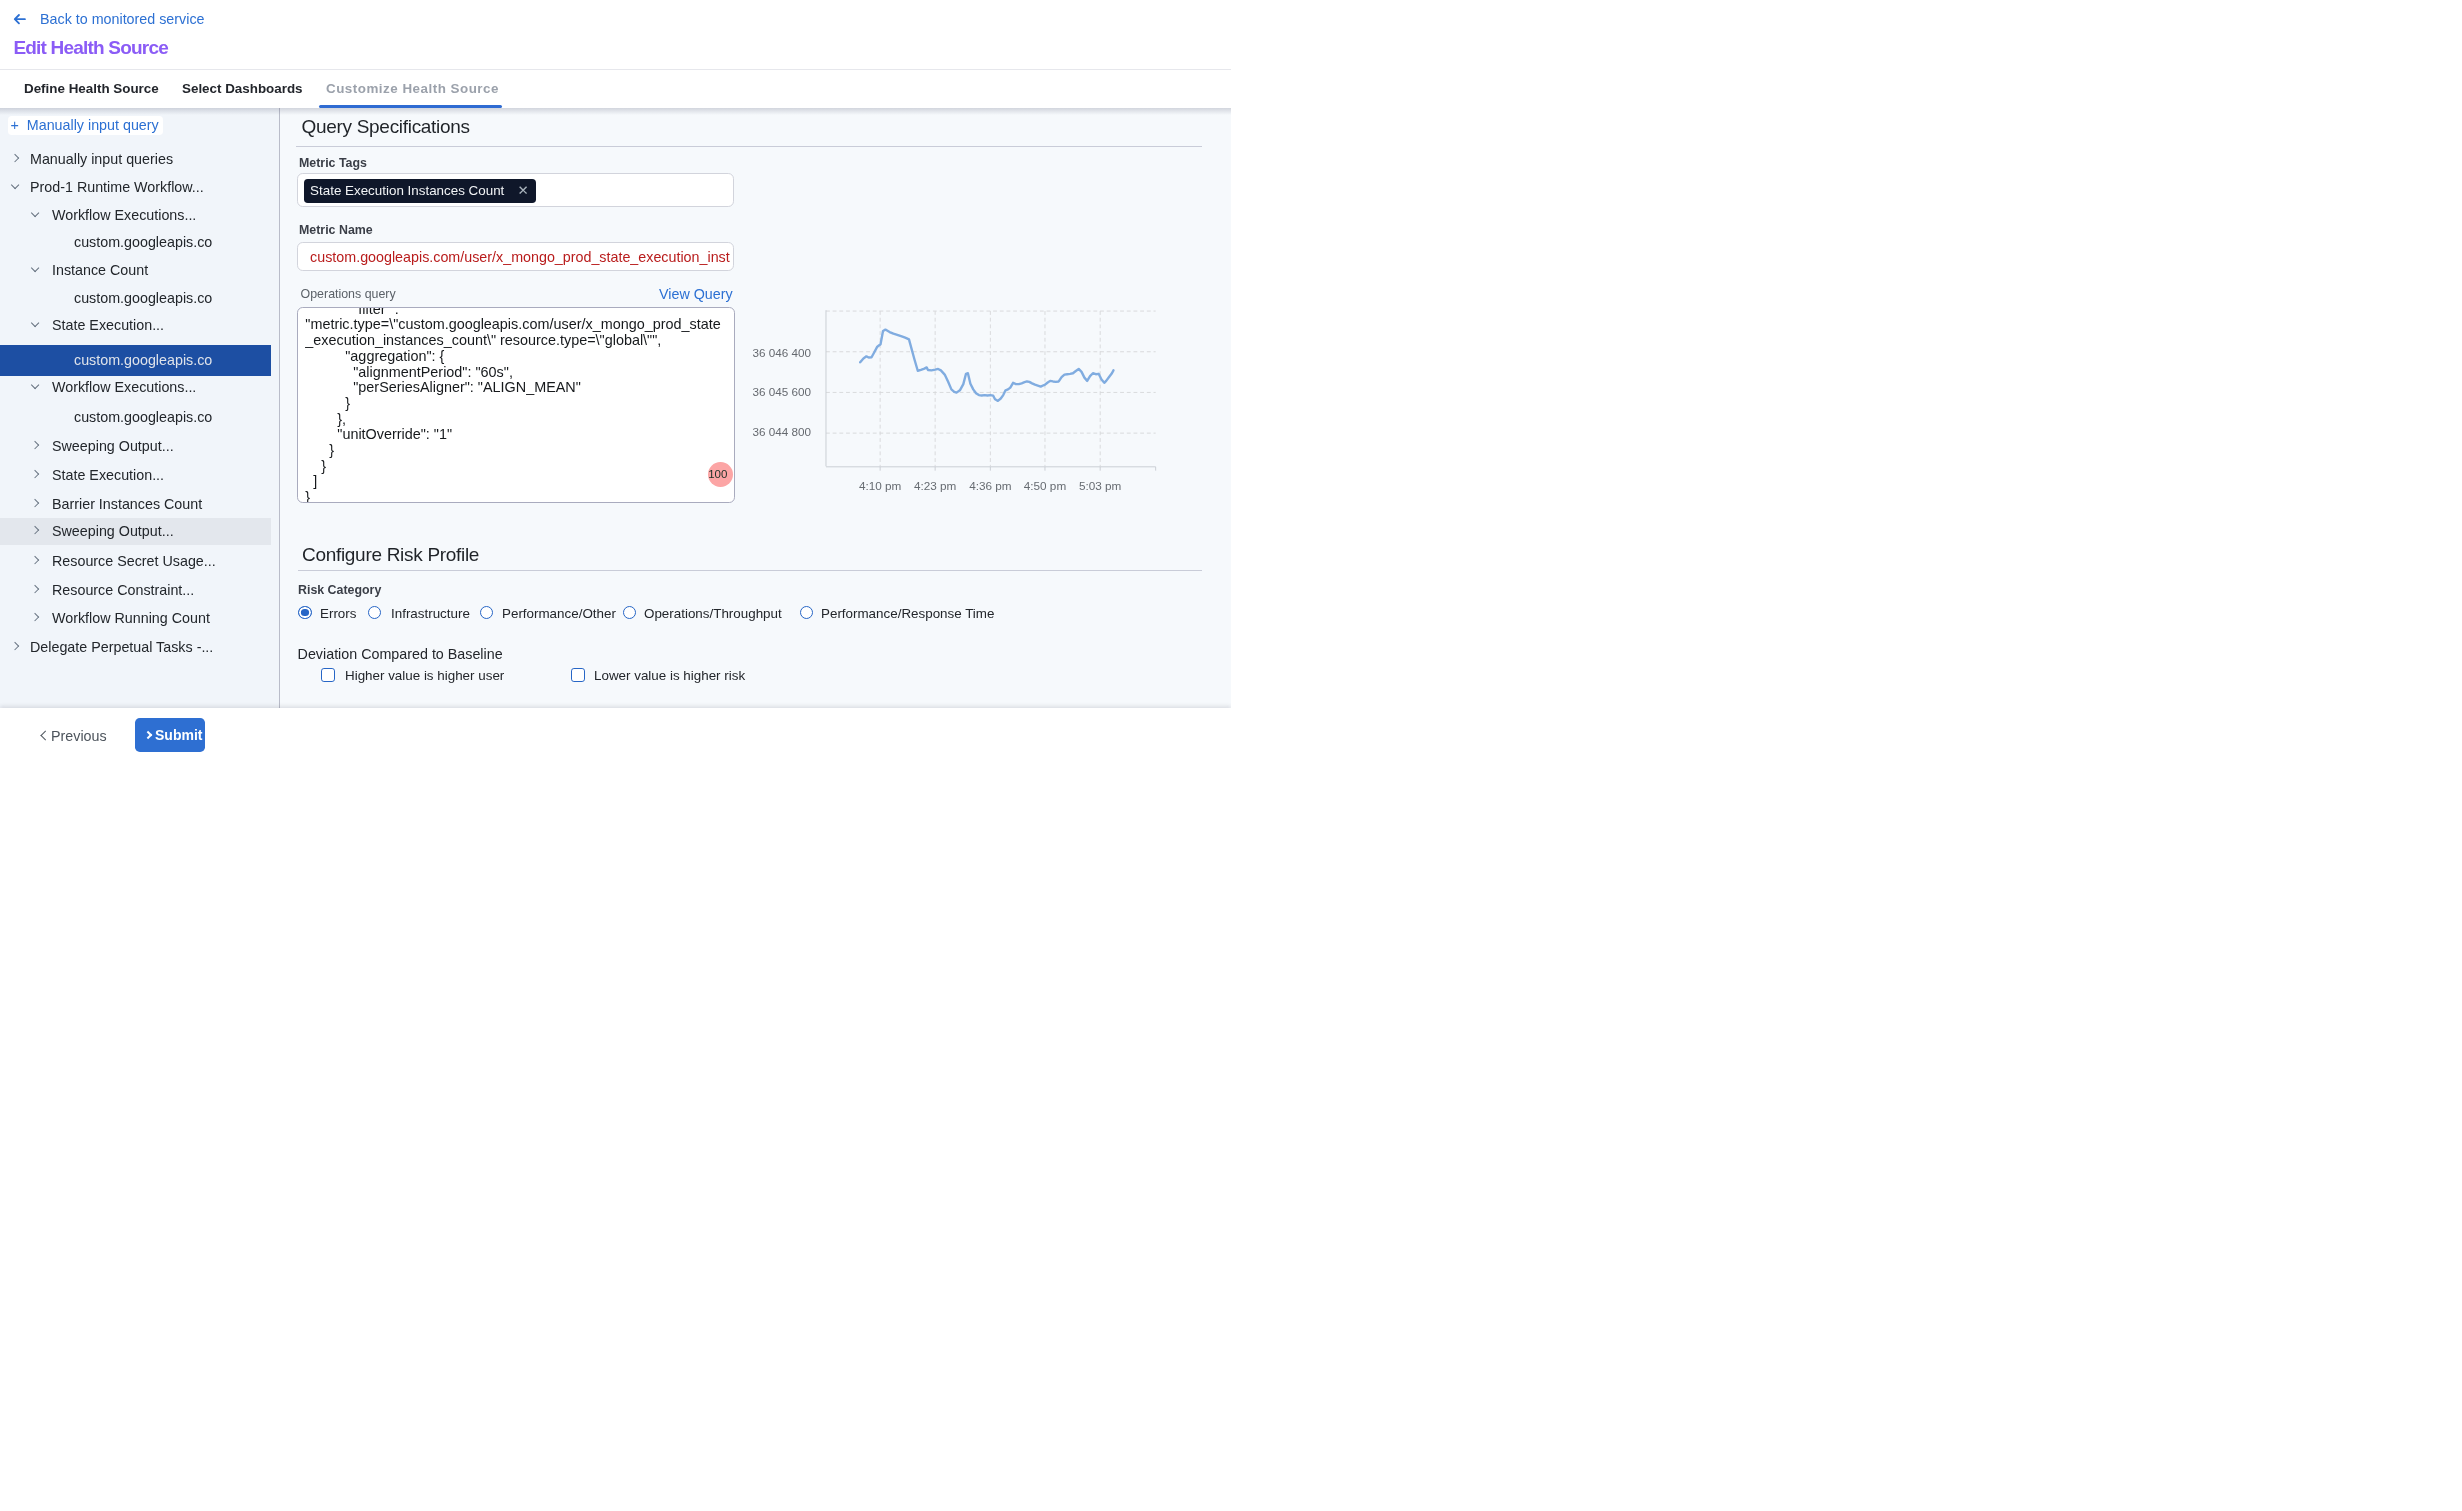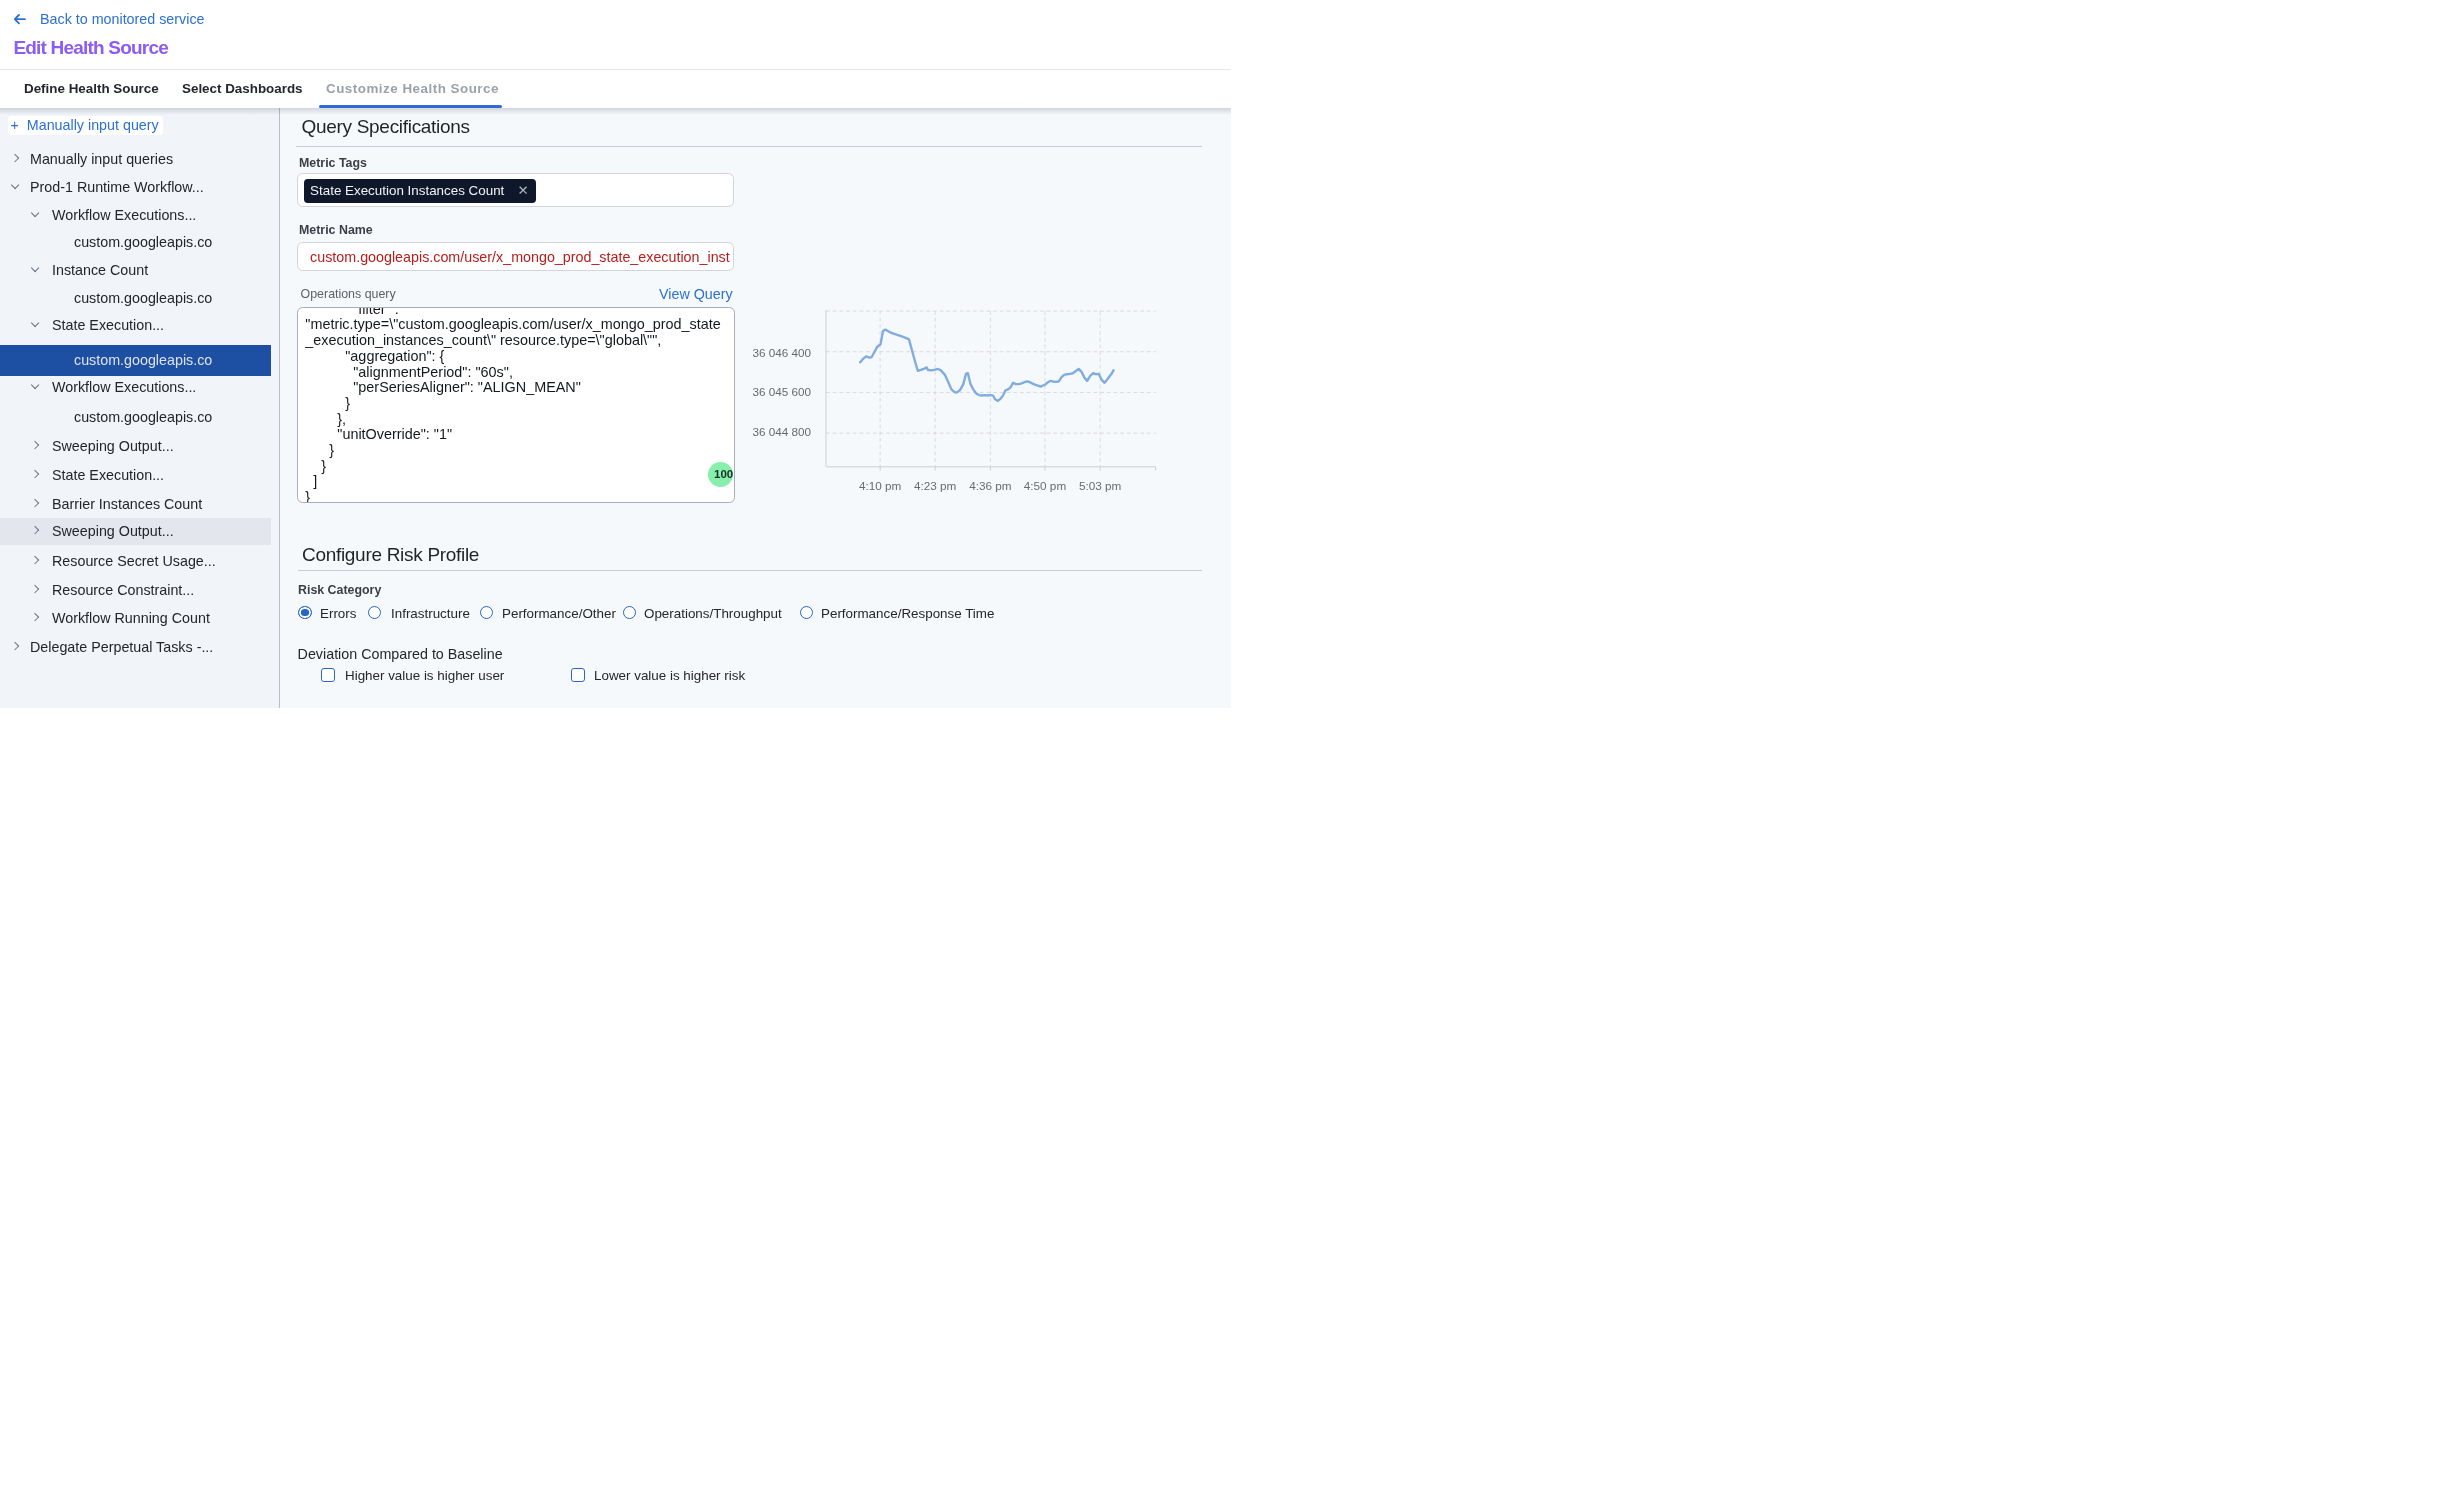--- a/index.html
+++ b/index.html
@@ -43,21 +43,21 @@
 .hr { position:absolute; height:1px; background:#c9ccd8; }
 .lbl { position:absolute; font-size:12.4px; font-weight:bold; color:#3a3e47; }
 .glbl { position:absolute; font-size:12.4px; color:#5b6168; }
 .inputbox { position:absolute; background:#fff; border:1px solid #d2d4dc; border-radius:5.7px; }
 #chip { position:absolute; left:6.7px; top:4.8px; height:24px; background:#0f172a; border-radius:3.8px; color:#f2f4f6; font-size:13.4px; line-height:24px; padding:0 32px 0 5.7px; }
 #chipx { position:absolute; right:7.6px; top:0; color:#aab4bd; font-size:13.4px; }
 #mninput { font-size:14.3px; line-height:28px; color:#b91c1c; padding-left:12.4px; white-space:nowrap; overflow:hidden; }
 #viewq { position:absolute; font-size:14.3px; color:#2c70d3; }
 #codebox { position:absolute; left:15.7px; top:199px; width:438px; height:196px; background:#fff; border:1px solid #a9abbe; border-radius:5.7px; overflow:hidden; }
 #code { position:absolute; left:7.6px; top:-6.3px; font-size:14.4px; line-height:15.7px; color:#16191c; font-family:"Liberation Sans", sans-serif; white-space:pre; }
-#badge { position:absolute; right:0.5px; bottom:15.3px; width:25px; height:25px; border-radius:12.4px; background:#86efac; color:#1c2e25; font-size:11.5px; font-weight:bold; text-align:right; line-height:25px; }
+#badge { position:absolute; right:0.5px; bottom:15.3px; width:25px; height:25px; border-radius:12.4px; background:#fca5a5; color:#1c2e25; font-size:11.5px; font-weight:normal; text-align:left; line-height:25px; }
 
 
 .radio { position:absolute; width:13.4px; height:13.4px; border:1.9px solid #2766c6; border-radius:50%; background:#fff; }
 .radio.on { border:1.9px solid #2766c6; background:#2766c6; box-shadow:inset 0 0 0 1.9px #fff; }
 .rlbl { position:absolute; font-size:13.4px; color:#23262b; }
 .cbox { position:absolute; width:14.3px; height:14.3px; border:1.9px solid #2766c6; border-radius:2.9px; background:#fff; }
 
 
 #footer { position:absolute; left:0; top:708px; width:1231px; height:48px; background:#fff; box-shadow:0 -1.9px 3.8px rgba(40,45,60,0.12); }
 #prev { position:absolute; left:51px; top:20px; font-size:14.3px; color:#4d545c; }
@@ -217,14 +217,18 @@
           <text x="72.4" y="195">4:10 pm</text>
           <text x="130" y="195">4:23 pm</text>
           <text x="187.8" y="195">4:36 pm</text>
           <text x="245" y="195">4:50 pm</text>
           <text x="302.8" y="195">5:03 pm</text>
         </g>
       </svg>
     </div>
     <div id="topshadow"></div>
   </div>
+  <div id="footer">
+    <div id="prev"><span id="prevch"></span>Previous</div>
+    <div id="submit"><span id="subch"></span>Submit</div>
+  </div>
 </div>
 
 
 </body></html>

